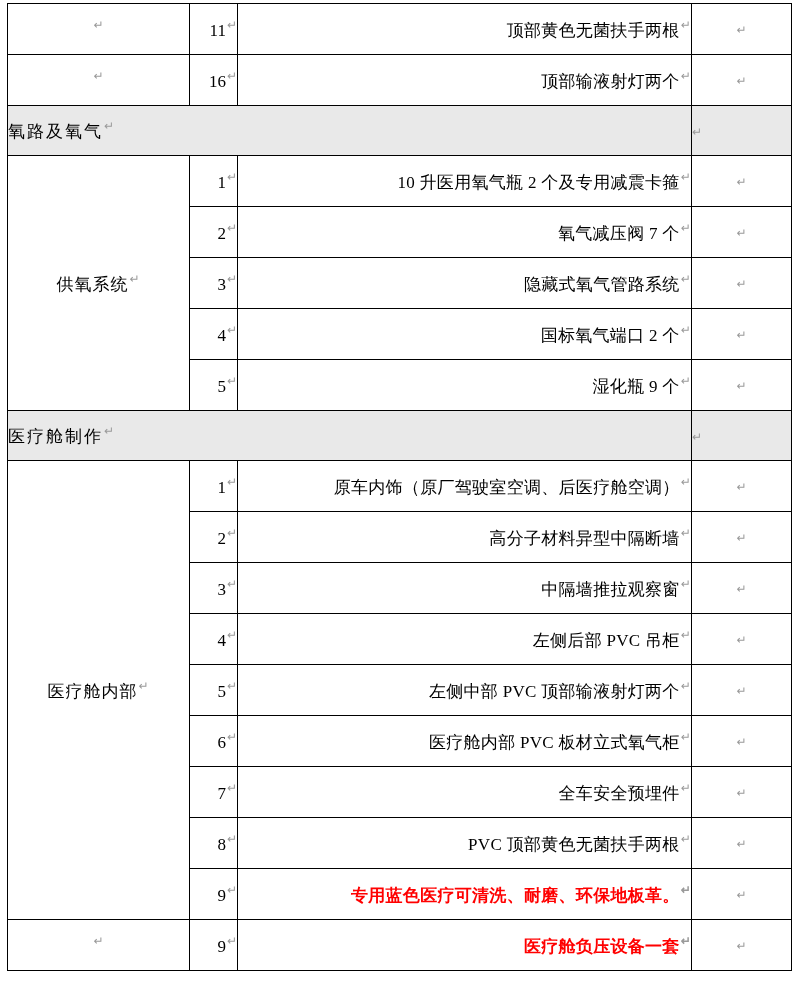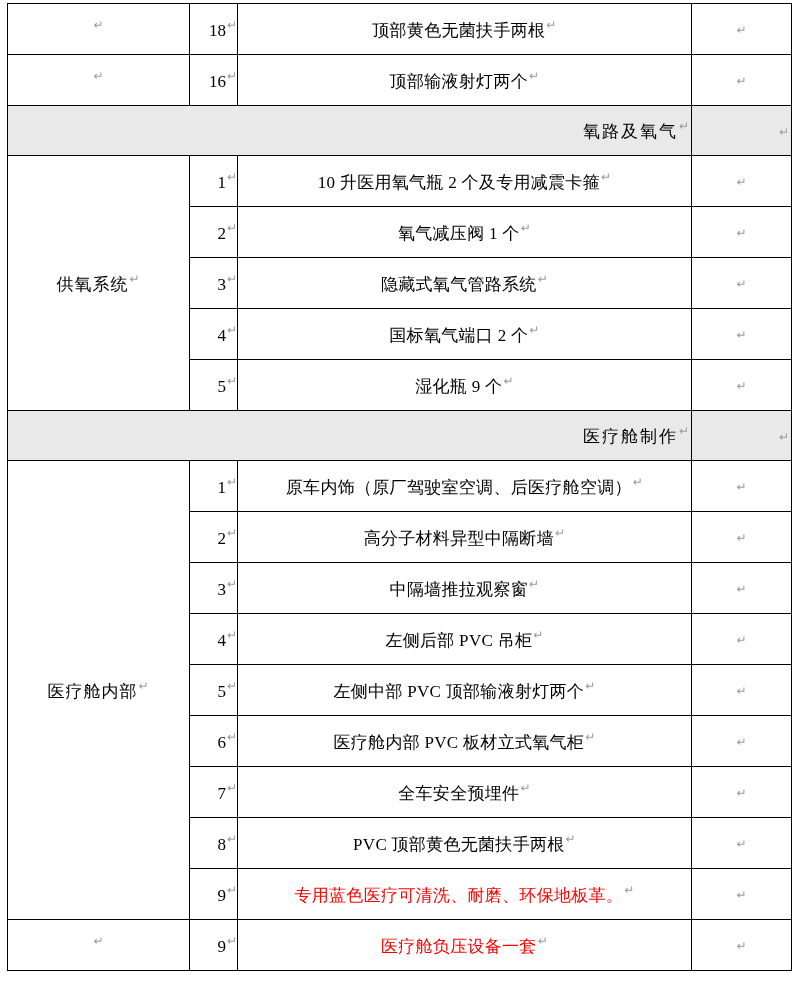--- a/index.html
+++ b/index.html
@@ -44,42 +44,42 @@
     text-align: center;
     font-size: 19px;
     letter-spacing: 1px;
   }
   .cell-num {
     text-align: right;
     padding-right: 5px;
     font-size: 17px;
   }
   .cell-desc {
-    text-align: center;
+    text-align: right;
     padding-left: 8px;
     font-size: 18px;
     letter-spacing: 0.3px;
   }
   .cell-note {
     text-align: center;
   }
   .row-h {
     height: 51px;
   }
   .section-bar td {
     background: #e9e9e9;
-    text-align: right;
+    text-align: left;
     height: 49px;
     font-size: 19px;
     letter-spacing: 2px;
     margin-top: 8px;
   }
   .red {
     color: #ff0000;
-    font-weight: normal;
+    font-weight: bold;
     margin-top: 48px;
   }
   
   .mark {
     color: #9a9a9a;
     font-size: 12px;
     font-family: "Liberation Sans", sans-serif;
     vertical-align: super;
     margin-left: 1px;
     user-select: none;
@@ -99,21 +99,21 @@
     <colgroup>
       <col class="c-cat">
       <col class="c-num">
       <col class="c-desc">
       <col class="c-note">
     </colgroup>
     <tbody>
 
       <tr class="row-h">
         <td class="cell-cat"><span class="mark">↵</span></td>
-        <td class="cell-num"><span>18</span><span class="mark">↵</span></td>
+        <td class="cell-num"><span>11</span><span class="mark">↵</span></td>
         <td class="cell-desc"><span>顶部黄色无菌扶手两根</span><span class="mark">↵</span></td>
         <td class="cell-note"><span class="note-mark">↵</span></td>
       </tr>
 
       <tr class="row-h">
         <td class="cell-cat"><span class="mark">↵</span></td>
         <td class="cell-num"><span>16</span><span class="mark">↵</span></td>
         <td class="cell-desc"><span>顶部输液射灯两个</span><span class="mark">↵</span></td>
         <td class="cell-note"><span class="note-mark">↵</span></td>
       </tr>
@@ -124,21 +124,21 @@
       </tr>
 
       <tr class="row-h">
         <td class="cell-cat" rowspan="5"><span>供氧系统</span><span class="mark">↵</span></td>
         <td class="cell-num"><span>1</span><span class="mark">↵</span></td>
         <td class="cell-desc"><span>10 升医用氧气瓶 2 个及专用减震卡箍</span><span class="mark">↵</span></td>
         <td class="cell-note"><span class="note-mark">↵</span></td>
       </tr>
       <tr class="row-h">
         <td class="cell-num"><span>2</span><span class="mark">↵</span></td>
-        <td class="cell-desc"><span>氧气减压阀 1 个</span><span class="mark">↵</span></td>
+        <td class="cell-desc"><span>氧气减压阀 7 个</span><span class="mark">↵</span></td>
         <td class="cell-note"><span class="note-mark">↵</span></td>
       </tr>
       <tr class="row-h">
         <td class="cell-num"><span>3</span><span class="mark">↵</span></td>
         <td class="cell-desc"><span>隐藏式氧气管路系统</span><span class="mark">↵</span></td>
         <td class="cell-note"><span class="note-mark">↵</span></td>
       </tr>
       <tr class="row-h">
         <td class="cell-num"><span>4</span><span class="mark">↵</span></td>
         <td class="cell-desc"><span>国标氧气端口 2 个</span><span class="mark">↵</span></td>

